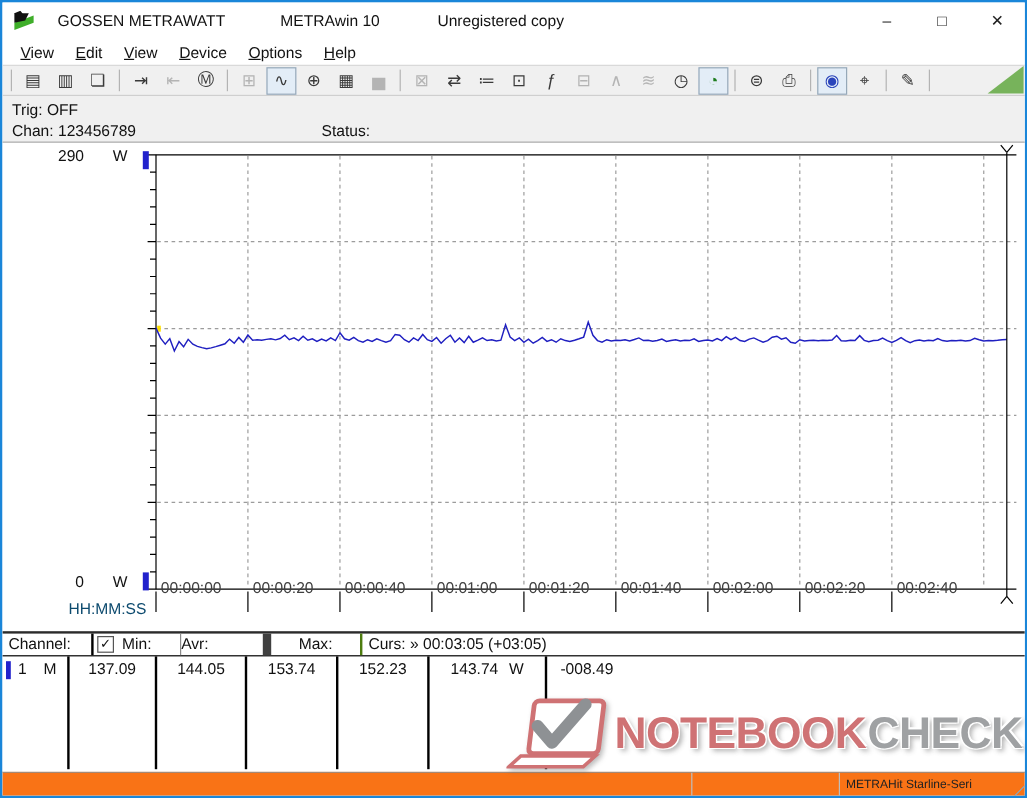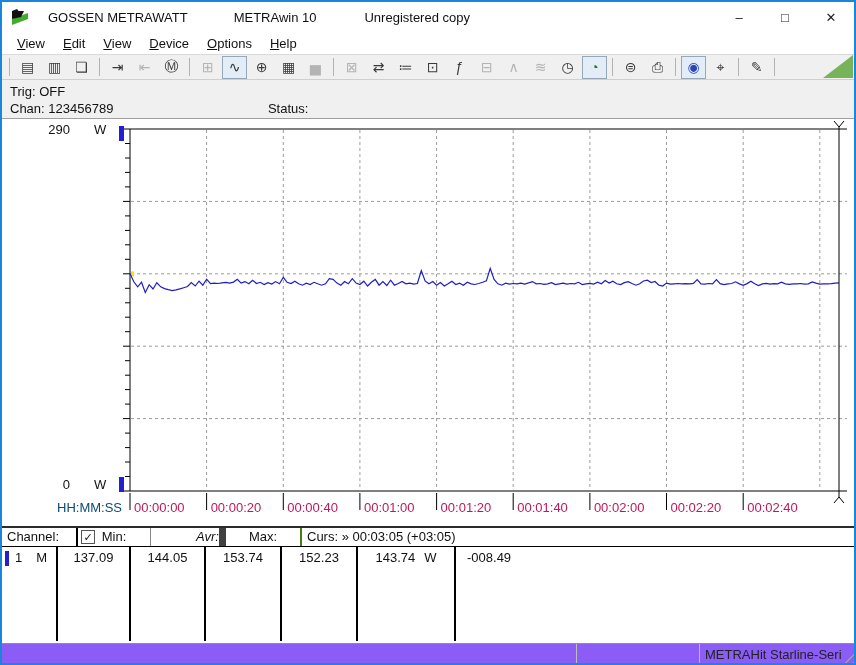--- a/index.html
+++ b/index.html
@@ -38,29 +38,29 @@
   .info-col-left{width:229px;padding-left:8px;}
   .info-line{height:17px;line-height:17px;white-space:pre;}
 
   
   .chartpanel{height:407px;background:#fff;position:relative;}
   #chart-svg{position:absolute;left:0;top:0;}
   .y-num{position:absolute;width:38px;text-align:right;font-size:13px;color:#111;}
   .y-unit{position:absolute;font-size:13px;color:#111;}
   .ch-marker{position:absolute;left:117px;width:5px;height:15px;background:#2222cc;}
   .x-axis-label{position:absolute;left:55px;top:381px;font-size:13px;color:#0c4a6e;}
-  .x-tick-label{position:absolute;top:381px;font-size:13px;color:#be185d;white-space:nowrap;}
+  .x-tick-label{position:absolute;top:363px;font-size:13px;color:#404040;white-space:nowrap;}
 
   
   .tablepanel{height:115px;border-top:2px solid #2b2b2b;background:#fff;position:relative;box-sizing:content-box;}
   .thead{height:18px;display:flex;font-size:13px;color:#111;border-bottom:1px solid #000;align-items:center;}
   .th{height:18px;line-height:18px;box-sizing:border-box;}
   .th-channel{width:76px;padding-left:5px;border-right:2px solid #000;}
   .th-min{width:73px;text-align:center;position:relative;border-right:1px solid #8a8a8a;}
-  .th-avr{width:75px;text-align:right;border-right:7px solid #404040;font-style:italic;}
+  .th-avr{width:75px;text-align:left;border-right:7px solid #404040;}
   .th-max{width:76px;text-align:center;border-right:2px solid #4d7c0f;}
   .th-curs{flex:1;padding-left:5px;}
   .checkbox{position:absolute;left:3px;top:2px;width:12px;height:12px;border:1px solid #555;
     background:#fff;font-size:11px;line-height:12px;text-align:center;color:#111;}
   .tbody{position:relative;height:94px;}
   .vline{position:absolute;top:0;width:2px;height:94px;background:#000;}
   .trow{display:flex;height:22px;font-size:13px;color:#111;align-items:center;}
   .td{height:22px;line-height:22px;box-sizing:border-box;text-align:center;}
   .td-channel{width:55px;display:flex;align-items:center;text-align:left;}
   .chan-bar{width:4px;height:15px;background:#2222cc;margin-left:3px;}
@@ -76,22 +76,22 @@
 
   
   .watermark{position:absolute;right:2px;bottom:0;display:flex;align-items:center;}
   .wm-text{font-size:37px;font-weight:bold;letter-spacing:-0.5px;
     text-shadow:-1px -1px 0 #fff,1px -1px 0 #fff,-1px 1px 0 #fff,1px 1px 0 #fff,3px 3px 4px rgba(80,80,80,.45);}
   .wm-red{color:#cf7274;}
   .wm-gray{color:#9fa1a3;margin-left:1px;}
   .wm-laptop{margin-right:4px;filter:drop-shadow(2px 2px 2px rgba(90,90,90,.4));}
 
   
-  .statusbar{height:21px;background:#8b5cf6;border-top:1px solid #8f8f8f;display:flex;
-    font-size:13px;color:#222;align-items:stretch;}
+  .statusbar{height:21px;background:#f97316;border-top:1px solid #8f8f8f;display:flex;
+    font-size:10px;color:#222;align-items:stretch;}
   .sb-panel{border-right:1px solid #bdbdbd;box-sizing:border-box;}
   .sb-1{width:575px;}
   .sb-2{width:123px;}
   .sb-3{flex:1;display:flex;align-items:center;padding-left:5px;border-right:none;position:relative;}
   .sb-grip{position:absolute;right:0;bottom:0;width:14px;height:14px;
     background:repeating-linear-gradient(135deg,transparent 0 2px,#9d9d9d 2px 3px,transparent 3px 5px);
     clip-path:polygon(100% 0,100% 100%,0 100%);}
 </style>
 </head>
 <body>
@@ -277,20 +277,29 @@
         </div>
         <div class="td td-min">137.09</div>
         <div class="td td-avr">144.05</div>
         <div class="td td-max">153.74</div>
         <div class="td td-c1">152.23</div>
         <div class="td td-c2">
           <span>143.74</span><span class="unit-w">W</span>
         </div>
         <div class="td td-delta">-008.49</div>
       </div>
+      <div class="watermark">
+        <svg class="wm-laptop" width="86" height="60" viewBox="0 0 86 60">
+          <path d="M22,3 h50 a4,4 0 0 1 4,4 v36 a4,4 0 0 1 -4,4 h-50 a4,4 0 0 1 -4,-4 v-36 a4,4 0 0 1 4,-4 z" fill="#ffffff" stroke="#cf7274" stroke-width="4" transform="skewX(-7) translate(6,0)"></path>
+          <path d="M12,49 L74,49 L64,58 L2,58 Z" fill="#ffffff" stroke="#cf7274" stroke-width="3"></path>
+          <path d="M26,24 L38,38 L66,6" fill="none" stroke="#8e9194" stroke-width="10" stroke-linecap="round" stroke-linejoin="round"></path>
+        </svg>
+        <span class="wm-text wm-red">NOTEBOOK</span>
+        <span class="wm-text wm-gray">CHECK</span>
+      </div>
     </div>
   </div>
 
   <div class="statusbar">
     <div class="sb-panel sb-1"></div>
     <div class="sb-panel sb-2"></div>
     <div class="sb-panel sb-3">
       <span>METRAHit Starline-Seri</span>
       <div class="sb-grip"></div>
     </div>

